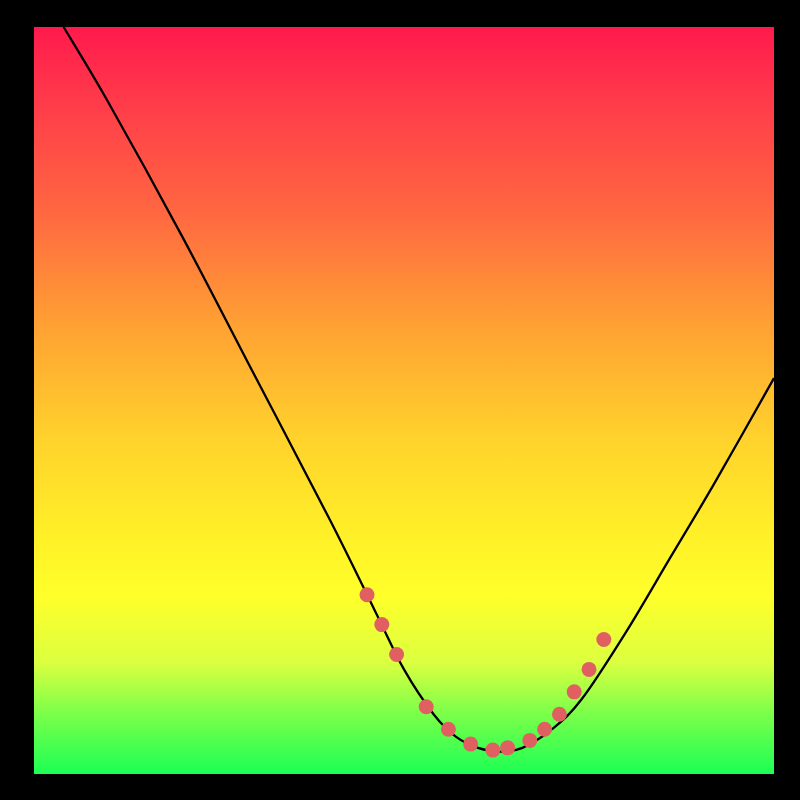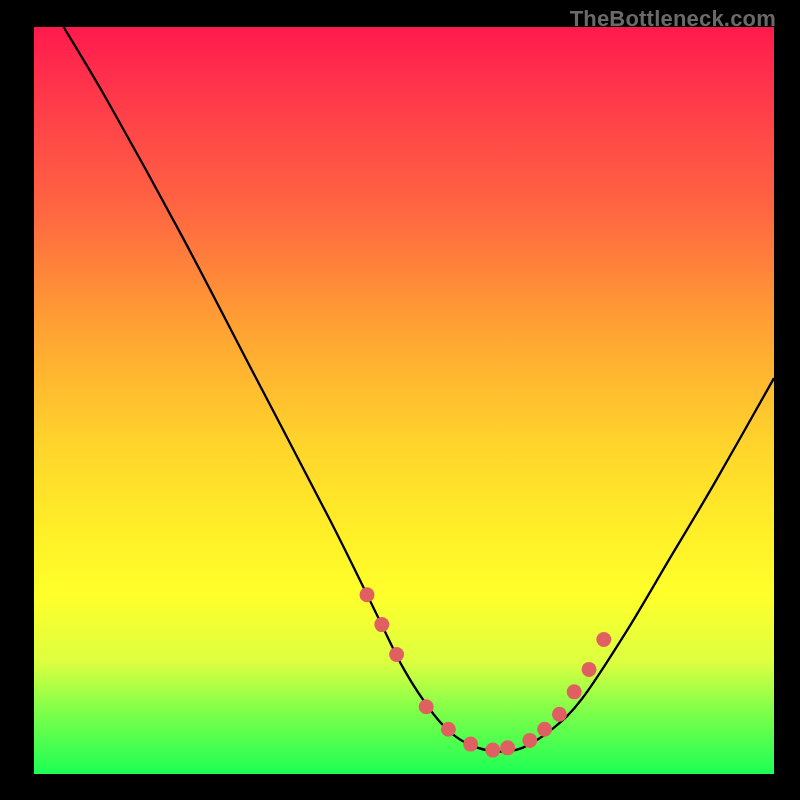--- a/index.html
+++ b/index.html
@@ -78,14 +78,13 @@
           <circle cx="473.6" cy="720.855" r="7.5" class="dot"></circle>
           <circle cx="495.8" cy="713.385" r="7.5" class="dot"></circle>
           <circle cx="510.59999999999997" cy="702.18" r="7.5" class="dot"></circle>
           <circle cx="525.4" cy="687.24" r="7.5" class="dot"></circle>
           <circle cx="540.1999999999999" cy="664.83" r="7.5" class="dot"></circle>
           <circle cx="555" cy="642.42" r="7.5" class="dot"></circle>
           <circle cx="569.8000000000001" cy="612.54" r="7.5" class="dot"></circle>
         </g>
     </svg>
   </div>
-  <div class="watermark">TheBottleneck.com</div>
 </div>
 
 </body></html>

